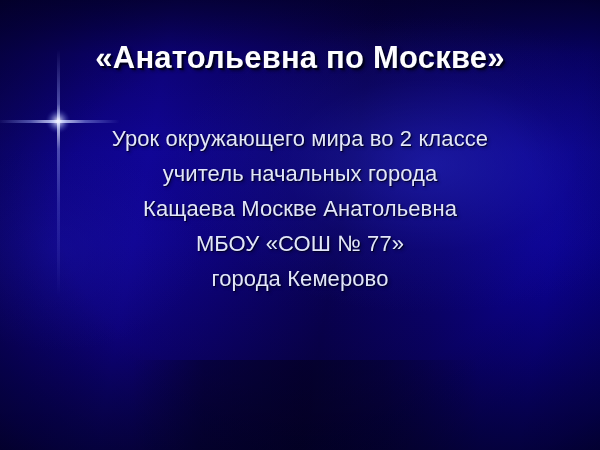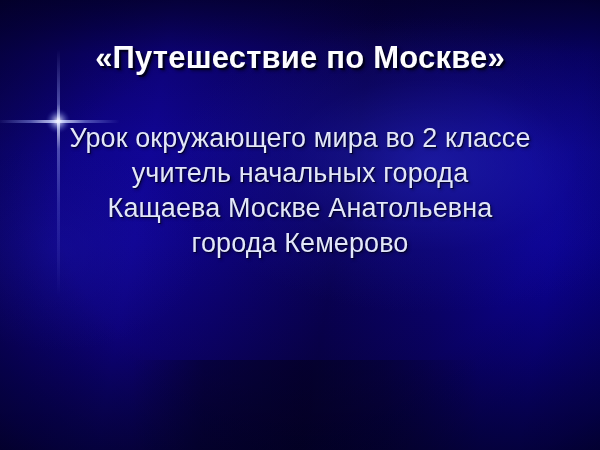--- a/index.html
+++ b/index.html
@@ -167,21 +167,21 @@
 
   .body-block {
     position: absolute;
     left: 0;
     right: 0;
     top: 121px;
     text-align: center;
   }
 
   .body-line {
-    font-size: 27px;
+    font-size: 22px;
     font-weight: normal;
     line-height: 35px;
     color: #e2e6fa;
     letter-spacing: 0.1px;
     text-shadow:
       1px 1px 0 rgba(0,0,30,0.75),
       2px 2px 3px rgba(0,0,22,0.45);
     white-space: nowrap;
   }
 </style>
@@ -196,22 +196,23 @@
   <div class="bg-layer bg-glow2"></div>
   <div class="bg-layer bg-darkband"></div>
   <div class="bg-layer bg-vignette"></div>
 
   <div class="star">
     <div class="ray-h"></div>
     <div class="ray-v"></div>
     <div class="core"></div>
   </div>
 
-  <div class="title">«Путешествие по Москве»</div>
+  <div class="title">«Анатольевна по Москве»</div>
 
   <div class="body-block">
     <div class="body-line">Урок окружающего мира во 2 классе</div>
     <div class="body-line">учитель начальных города</div>
     <div class="body-line">Кащаева Москве Анатольевна</div>
+    <div class="body-line">МБОУ «СОШ № 77»</div>
     <div class="body-line">города Кемерово</div>
   </div>
 
 </div>
 
 </body></html>

